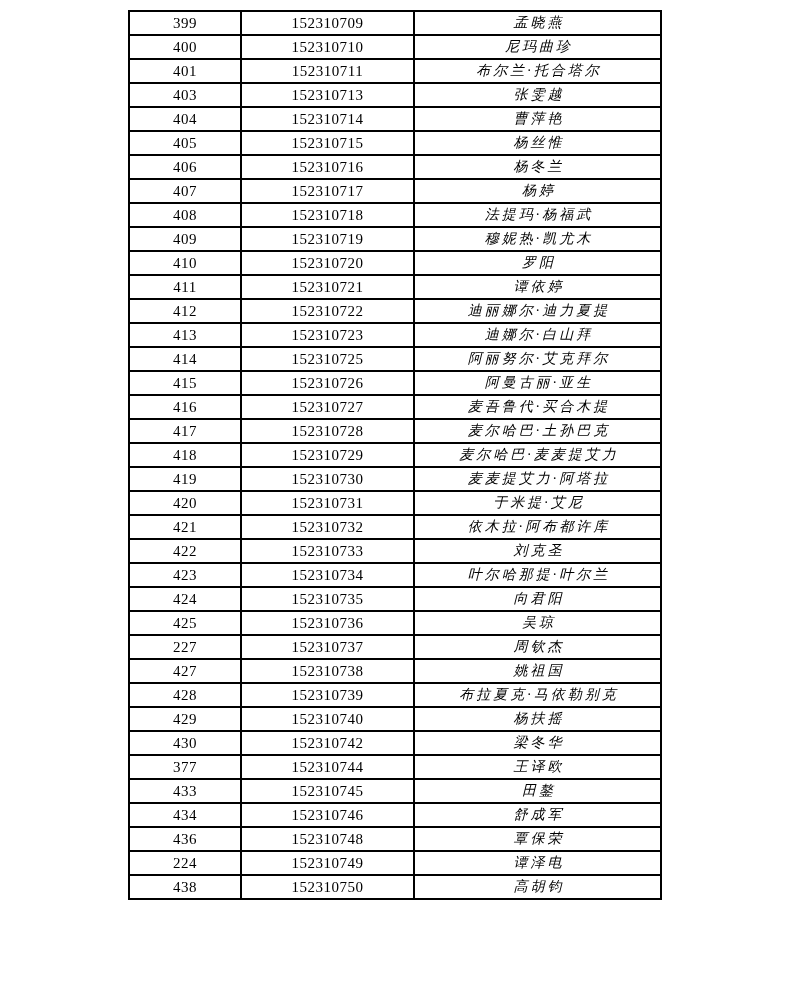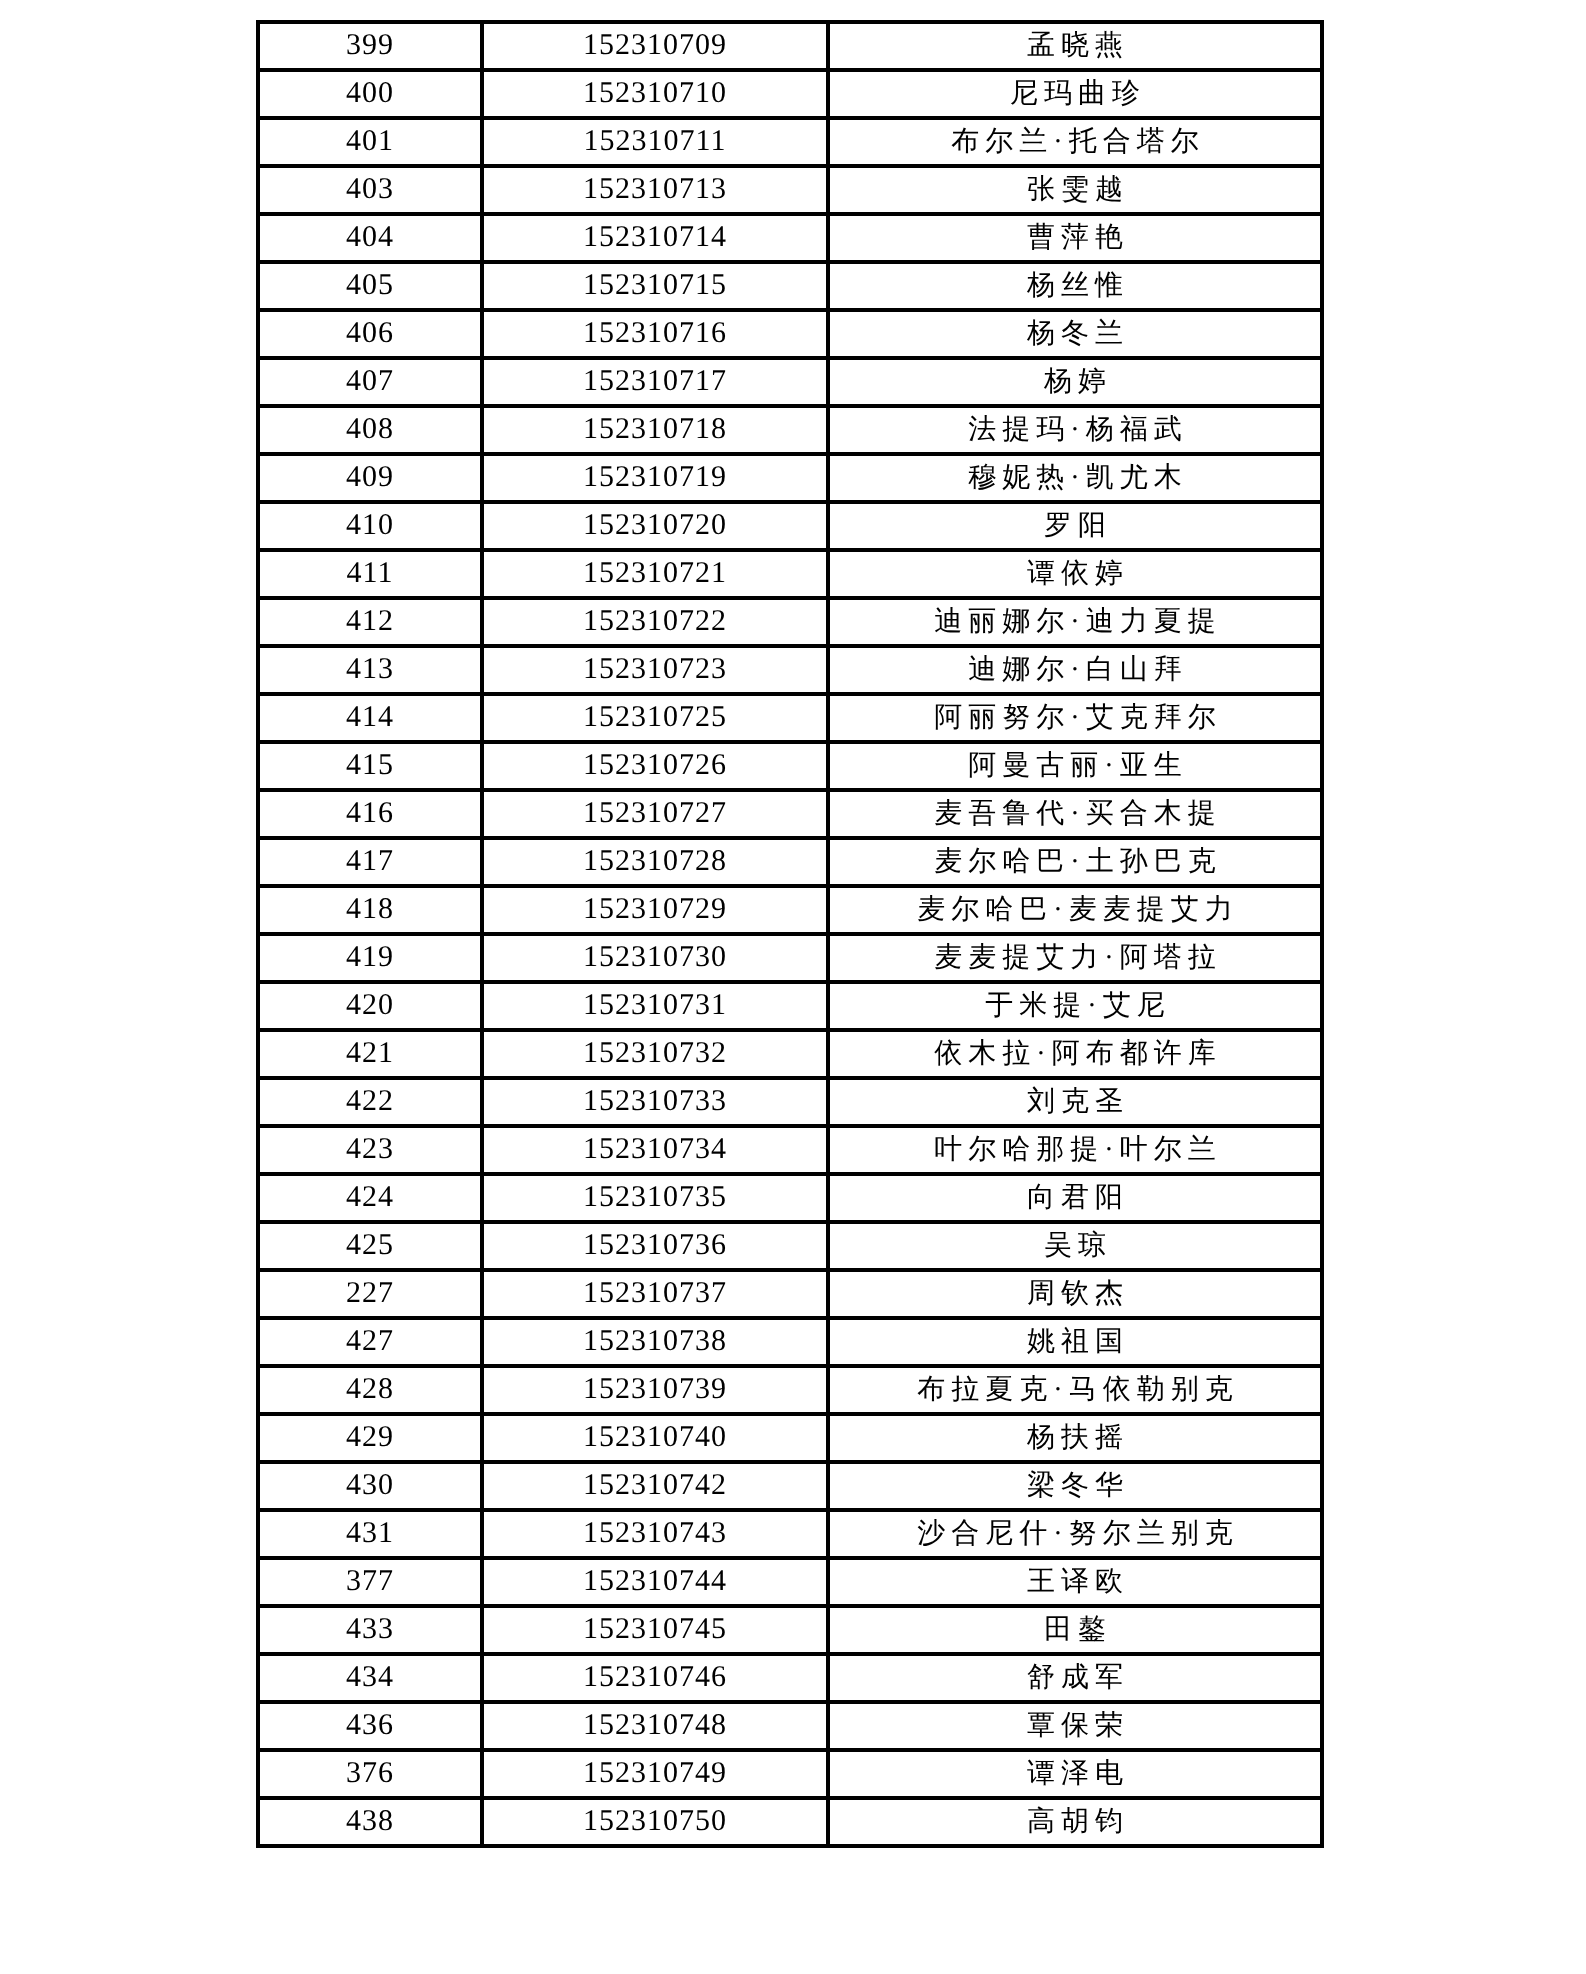--- a/index.html
+++ b/index.html
@@ -38,20 +38,21 @@
   }
   td.cell-no,
   td.cell-id {
     font-size: 15px;
     letter-spacing: 0.5px;
   }
   td.cell-name {
     font-size: 14px;
     letter-spacing: 3px;
     text-indent: 3px; 
+    font-style: italic;
   }
 </style>
 </head>
 <body>
 
 <div class="page">
   <table class="roster">
     <colgroup>
       <col class="c-no">
       <col class="c-id">
@@ -239,25 +240,20 @@
           <td class="cell-id">152310740</td>
           <td class="cell-name">杨扶摇</td>
         </tr>
 
         <tr>
           <td class="cell-no">430</td>
           <td class="cell-id">152310742</td>
           <td class="cell-name">梁冬华</td>
         </tr>
 
-        <tr>
-          <td class="cell-no">431</td>
-          <td class="cell-id">152310743</td>
-          <td class="cell-name">沙合尼什·努尔兰别克</td>
-        </tr>
 
         <tr>
           <td class="cell-no">377</td>
           <td class="cell-id">152310744</td>
           <td class="cell-name">王译欧</td>
         </tr>
 
         <tr>
           <td class="cell-no">433</td>
           <td class="cell-id">152310745</td>
@@ -271,21 +267,21 @@
         </tr>
 
 
         <tr>
           <td class="cell-no">436</td>
           <td class="cell-id">152310748</td>
           <td class="cell-name">覃保荣</td>
         </tr>
 
         <tr>
-          <td class="cell-no">376</td>
+          <td class="cell-no">224</td>
           <td class="cell-id">152310749</td>
           <td class="cell-name">谭泽电</td>
         </tr>
 
         <tr>
           <td class="cell-no">438</td>
           <td class="cell-id">152310750</td>
           <td class="cell-name">高胡钧</td>
         </tr>
       </tbody>

